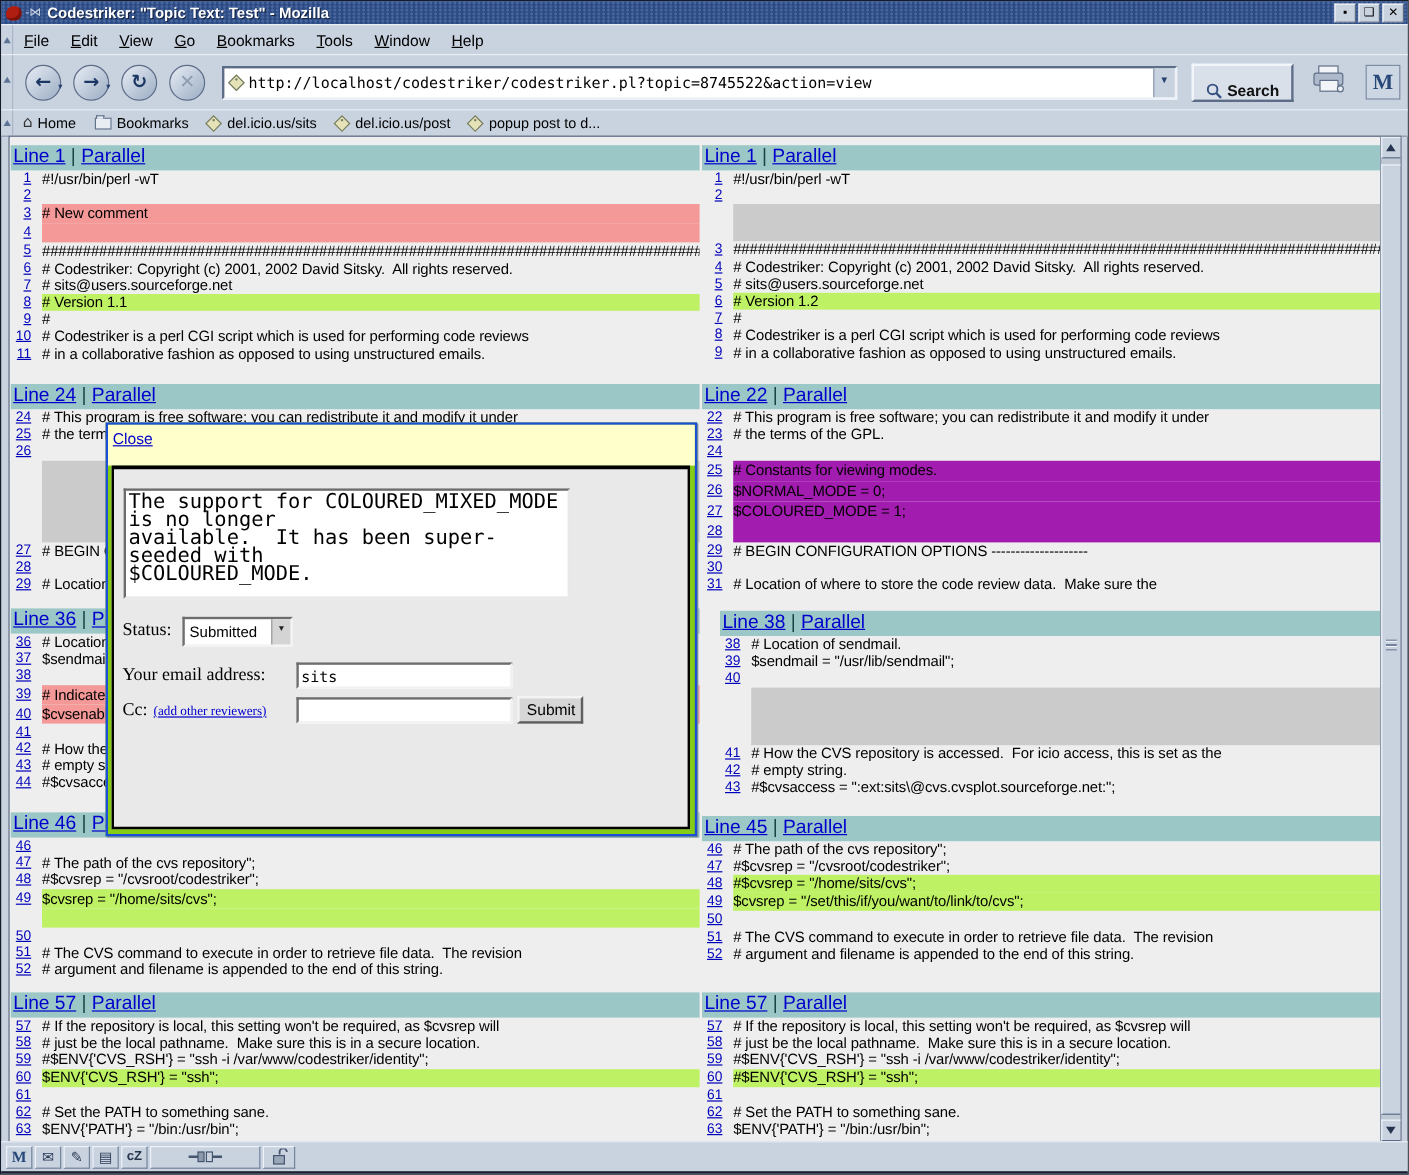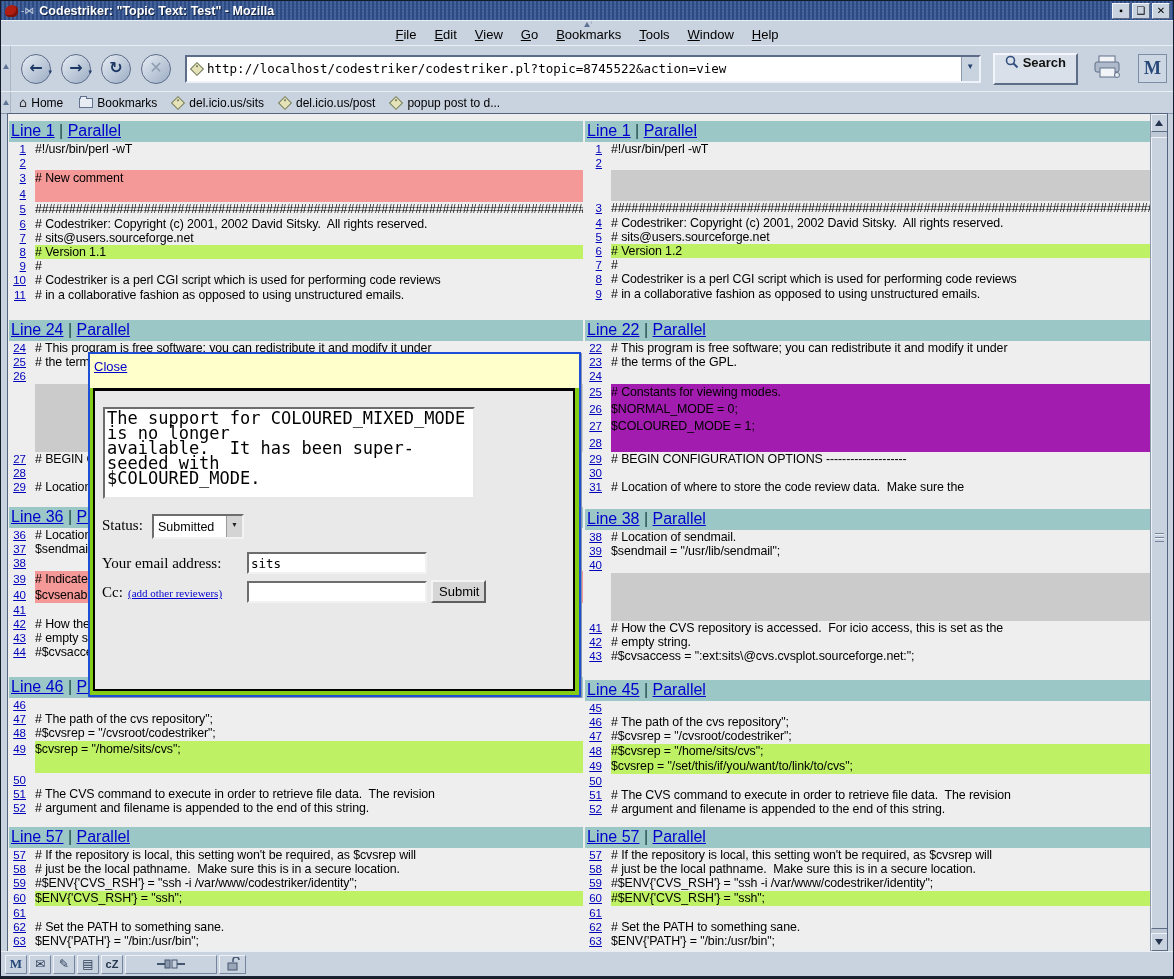--- a/index.html
+++ b/index.html
@@ -14,41 +14,41 @@
   .dino-icon{width:13px;height:12px;background:#b01e12;border-radius:60% 50% 50% 40%;
     margin:0 3px 0 4px;box-shadow:inset -2px -2px 0 #7c120a;}
   .winmenu-icon{color:#c6d0e0;font-size:10px;margin-right:5px;}
   .title-text{font-size:12.5px;font-weight:bold;white-space:nowrap;text-shadow:1px 1px 0 #14223f;}
   .win-buttons{margin-left:auto;display:flex;gap:2px;padding-right:3px;}
   .win-btn{width:16px;height:14px;background:#c9d2df;border:1px solid;
     border-color:#f0f4f9 #5c6b84 #5c6b84 #f0f4f9;color:#000;font-size:10px;line-height:13px;
     text-align:center;font-weight:bold;}
   
   .menubar{position:absolute;top:19px;left:0;right:0;height:24px;background:#c9d2df;
-    border-top:1px solid #e9eef5;border-bottom:1px solid #97a5ba;display:flex;align-items:center;flex-direction:column;}
+    border-top:1px solid #e9eef5;border-bottom:1px solid #97a5ba;display:flex;align-items:center;}
   .grippy{width:9px;height:100%;position:relative;border-right:1px solid #aab6c6;}
   .grippy::before{content:"";position:absolute;left:2px;top:40%;border-left:3px solid transparent;
     border-right:3px solid transparent;border-bottom:5px solid #5d7396;}
   .menu-item{padding:3px 9px;font-size:13px;color:#000;}
   .navbar{position:absolute;top:44px;left:0;right:0;height:45px;background:#c9d2df;
     border-top:1px solid #e9eef5;border-bottom:1px solid #97a5ba;display:flex;align-items:center;gap:6px;}
   .navbtn{width:28px;height:28px;border-radius:50%;margin-left:4px;
     background:linear-gradient(135deg,#e6ecf4,#9cadc4);border:1px solid #5d6d88;
     color:#1c3763;font-size:16px;font-weight:bold;text-align:center;line-height:26px;position:relative;
     font-family:"DejaVu Sans",sans-serif;}
   .navbtn .mini-drop{position:absolute;right:-2px;bottom:-2px;font-size:7px;color:#24406e;}
   .navbtn.disabled{color:#8d9cb2;}
   .urlbox{flex:1;height:24px;margin-left:8px;background:#fff;display:flex;align-items:center;
     border:2px solid;border-color:#5d6d88 #eef2f8 #eef2f8 #5d6d88;}
   .url-input{flex:1;border:0;outline:0;font-family:"DejaVu Sans Mono","Liberation Mono",monospace;
     font-size:12.5px;height:18px;padding:0 2px;background:#fff;}
   .url-drop{width:17px;height:100%;background:#c9d2df;border-left:1px solid #8b99ad;
     text-align:center;font-size:8px;line-height:20px;color:#24406e;}
   .search-btn{height:28px;margin-left:6px;padding:0 10px;background:#d9e0ea;display:flex;
-    align-items:flex-start;gap:4px;border:2px solid;border-color:#f2f5f9 #5d6d88 #5d6d88 #f2f5f9;
+    align-items:flex-end;gap:4px;border:2px solid;border-color:#f2f5f9 #5d6d88 #5d6d88 #f2f5f9;
     font-size:13px;font-weight:bold;color:#111;}
   .tool-icon{margin-left:8px;}
   .logo-box{width:27px;height:27px;margin:0 6px 0 8px;background:#cdd7e3;
     border:1px solid #7d8da4;display:flex;align-items:center;justify-content:center;
     font-family:"Liberation Serif","DejaVu Serif",serif;font-weight:bold;font-size:18px;color:#274878;}
   .bookbar{position:absolute;top:90px;left:0;right:0;height:21px;background:#c9d2df;
     border-top:1px solid #e9eef5;border-bottom:1px solid #8b99ad;display:flex;align-items:center;}
   .bm-item{display:flex;align-items:center;gap:4px;padding:2px 8px;font-size:12px;color:#000;}
   .icon-home{font-size:13px;color:#333;font-family:"DejaVu Sans",sans-serif;}
   .icon-folder{width:12px;height:8px;background:#e8edf4;border:1px solid #62728c;position:relative;}
@@ -483,21 +483,21 @@
           </div>
           <div class="row">
             <span class="num"><a href="#">30</a></span>
             <span class="txt"></span>
           </div>
           <div class="row">
             <span class="num"><a href="#">31</a></span>
             <span class="txt"># Location of where to store the code review data.  Make sure the</span>
           </div>
         </div>
-        <div class="section" style="top: 395px;">
+        <div class="section" style="top: 395px; margin-left: 15px;">
           <div class="sec-header"><a href="#">Line 38</a><span class="sep"> | </span><a href="#">Parallel</a></div>
           <div class="row">
             <span class="num"><a href="#">38</a></span>
             <span class="txt"># Location of sendmail.</span>
           </div>
           <div class="row">
             <span class="num"><a href="#">39</a></span>
             <span class="txt">$sendmail = "/usr/lib/sendmail";</span>
           </div>
           <div class="row">
@@ -516,24 +516,20 @@
             <span class="num"><a href="#">42</a></span>
             <span class="txt"># empty string.</span>
           </div>
           <div class="row">
             <span class="num"><a href="#">43</a></span>
             <span class="txt">#$cvsaccess = ":ext:sits\@cvs.cvsplot.sourceforge.net:";</span>
           </div>
         </div>
         <div class="section" style="top: 566px;">
           <div class="sec-header"><a href="#">Line 45</a><span class="sep"> | </span><a href="#">Parallel</a></div>
-          <div class="row">
-            <span class="num"><a href="#">45</a></span>
-            <span class="txt"></span>
-          </div>
           <div class="row">
             <span class="num"><a href="#">46</a></span>
             <span class="txt"># The path of the cvs repository";</span>
           </div>
           <div class="row">
             <span class="num"><a href="#">47</a></span>
             <span class="txt">#$cvsrep = "/cvsroot/codestriker";</span>
           </div>
           <div class="row bg-yellow" style="height: 15px; line-height: 15px;">
             <span class="num"><a href="#">48</a></span>

